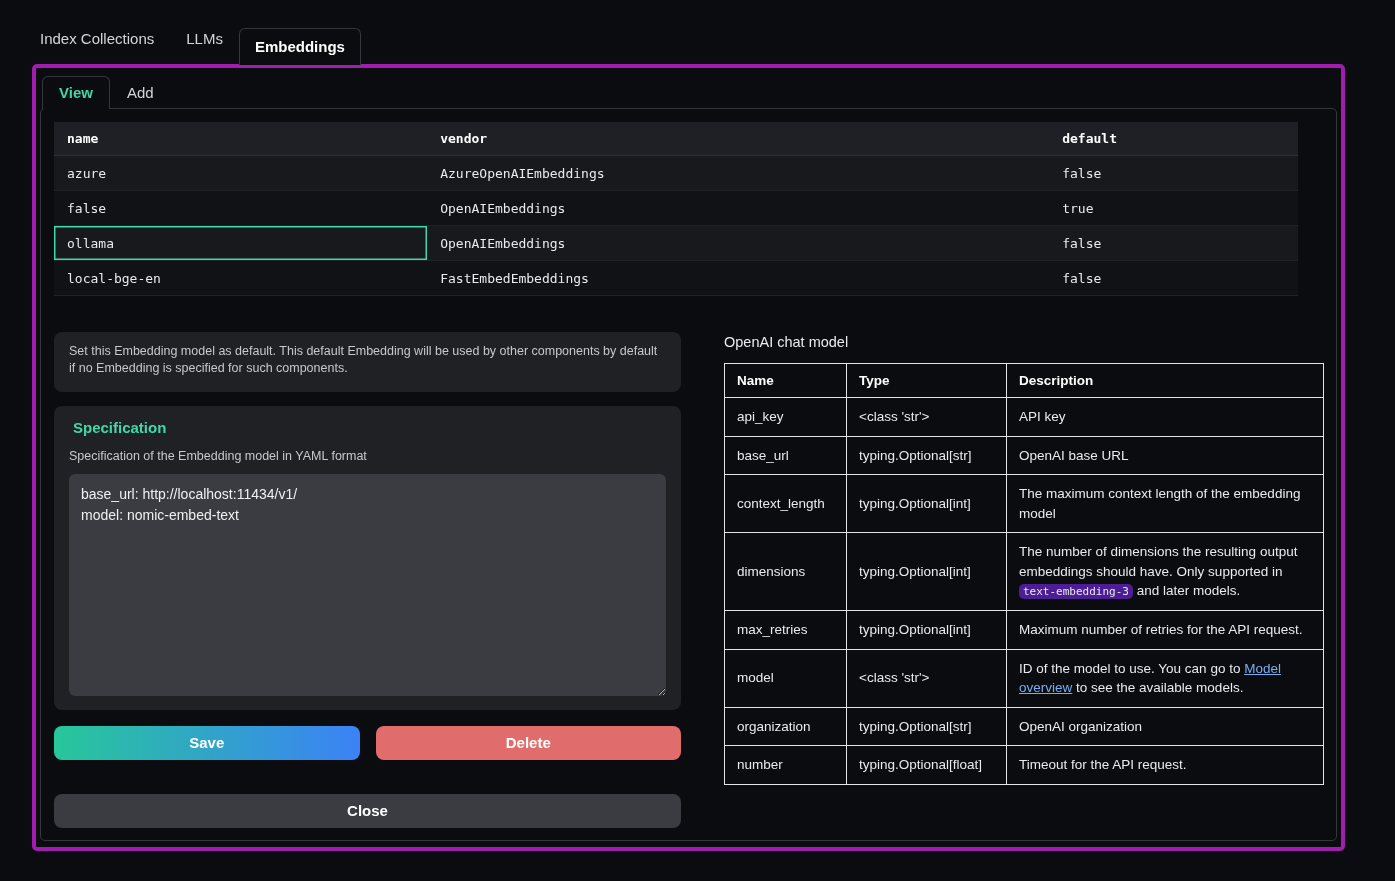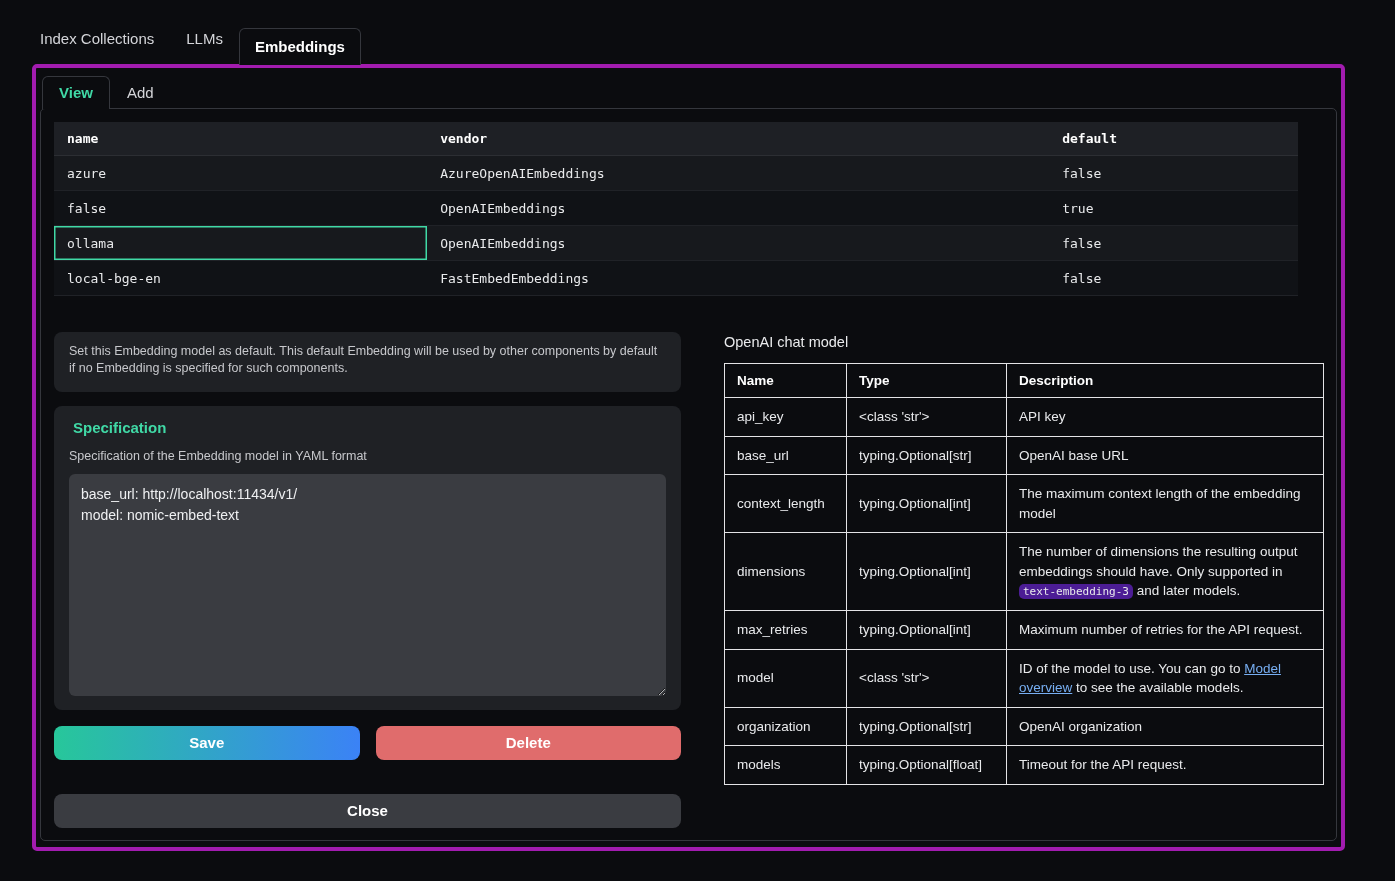--- a/index.html
+++ b/index.html
@@ -219,21 +219,21 @@
                   <td>model</td>
                   <td>&lt;class 'str'&gt;</td>
                   <td>ID of the model to use. You can go to <a href="#">Model overview</a> to see the available models.</td>
                 </tr>
                 <tr>
                   <td>organization</td>
                   <td>typing.Optional[str]</td>
                   <td>OpenAI organization</td>
                 </tr>
                 <tr>
-                  <td>models</td>
+                  <td>number</td>
                   <td>typing.Optional[float]</td>
                   <td>Timeout for the API request.</td>
                 </tr>
               </tbody>
           </table>
         </div>
 
       </div>
     </div>
   </div>

